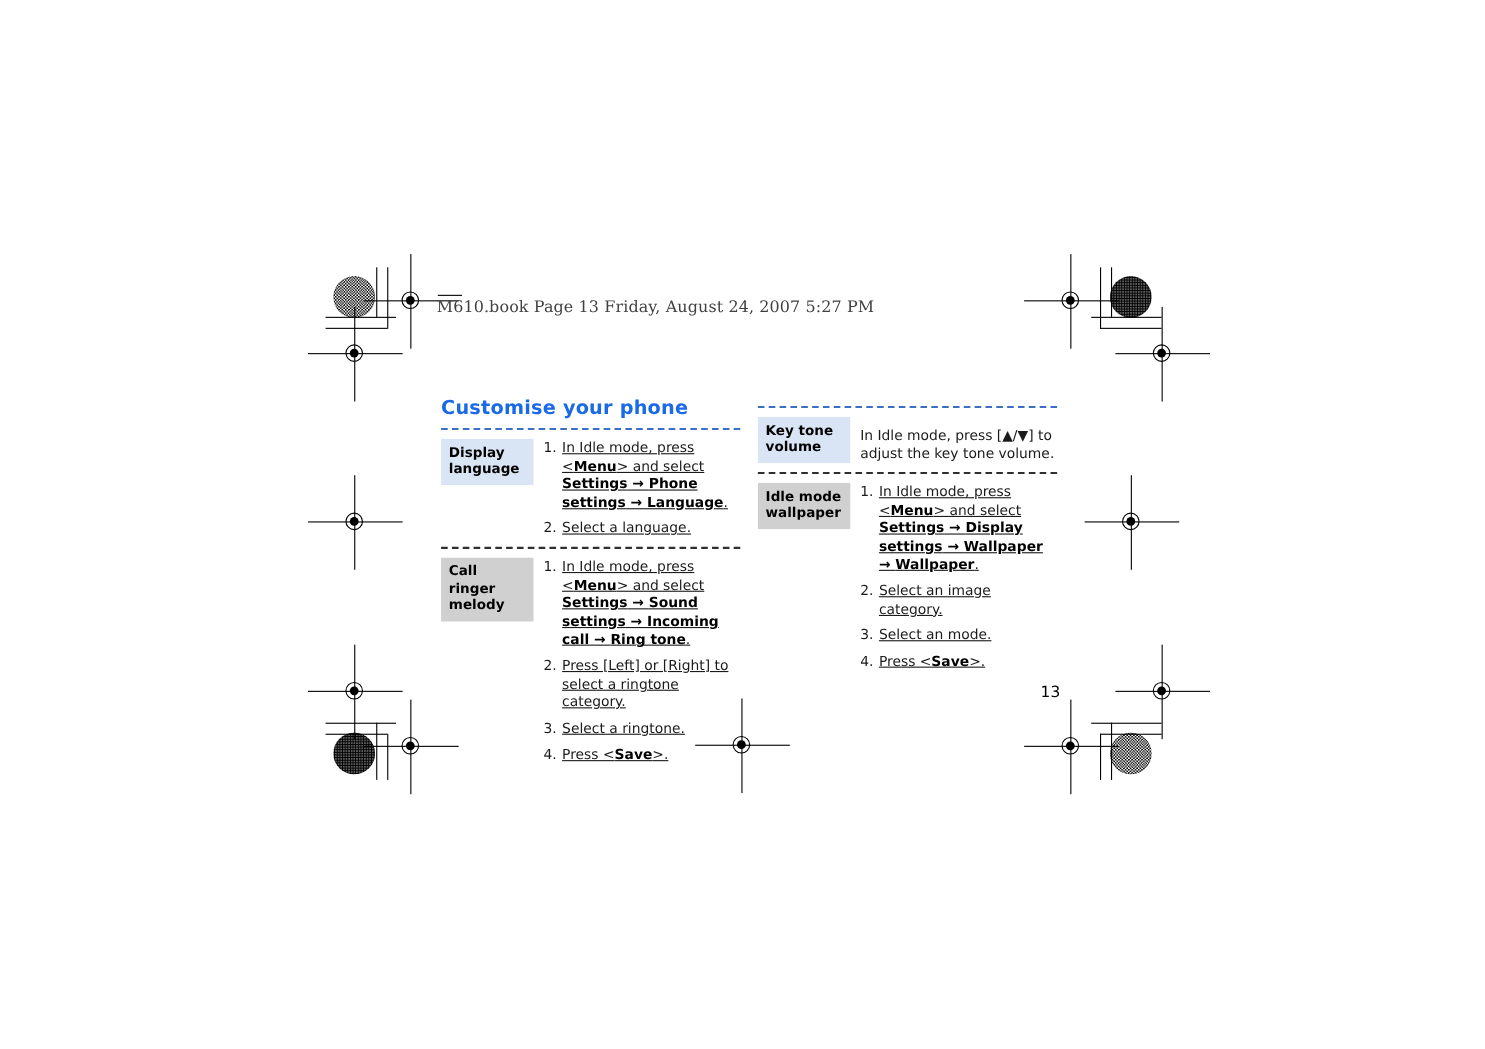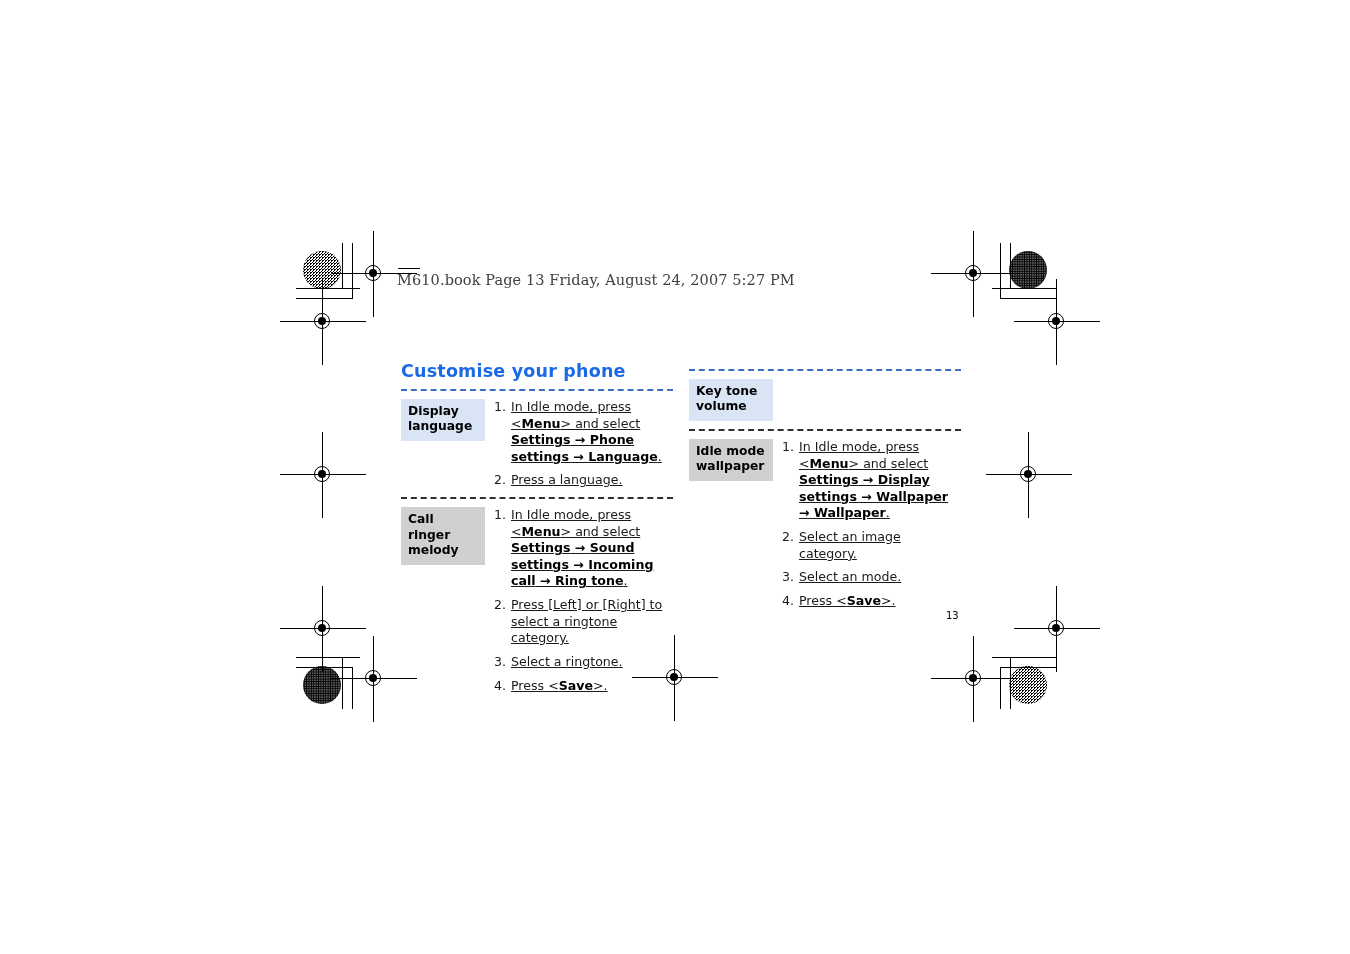--- a/index.html
+++ b/index.html
@@ -171,22 +171,22 @@
     position: absolute;
     left: 0;
     top: 0;
   }
   .plain-body { margin: 0; }
   .arrow { font-weight: normal; }
 
   .page-number {
     position: absolute;
     left: 946px;
-    top: 582px;
-    font-size: 10px;
+    top: 594px;
+    font-size: 14px;
     color: #000;
   }
 </style>
 </head>
 <body>
 
 <div id="page">
 
   <div>
 
@@ -291,41 +291,44 @@
 
     <div class="chapter-title">Customise your phone</div>
 
     <div class="column" id="col-left">
         <div class="divider"></div>
         <div class="entry">
           <div class="entry-label blue">Display language</div>
           <div class="entry-body">
             <ol class="steps">
               <li><span>In Idle mode, press &lt;</span><span style="font-weight: bold; color: rgb(0, 0, 0);">Menu</span><span>&gt; and select </span><span style="font-weight: bold; color: rgb(0, 0, 0);">Settings</span><span class="arrow" style="font-weight: bold; color: rgb(0, 0, 0);"> → </span><span style="font-weight: bold; color: rgb(0, 0, 0);">Phone settings</span><span class="arrow" style="font-weight: bold; color: rgb(0, 0, 0);"> → </span><span style="font-weight: bold; color: rgb(0, 0, 0);">Language</span><span>.</span></li>
-              <li><span>Press a language.</span></li>
+              <li><span>Select a language.</span></li>
             </ol>
           </div>
         </div>
         <div class="divider grey"></div>
         <div class="entry">
           <div class="entry-label">Call ringer melody</div>
           <div class="entry-body">
             <ol class="steps">
               <li><span>In Idle mode, press &lt;</span><span style="font-weight: bold; color: rgb(0, 0, 0);">Menu</span><span>&gt; and select </span><span style="font-weight: bold; color: rgb(0, 0, 0);">Settings</span><span class="arrow" style="font-weight: bold; color: rgb(0, 0, 0);"> → </span><span style="font-weight: bold; color: rgb(0, 0, 0);">Sound settings</span><span class="arrow" style="font-weight: bold; color: rgb(0, 0, 0);"> → </span><span style="font-weight: bold; color: rgb(0, 0, 0);">Incoming call</span><span class="arrow" style="font-weight: bold; color: rgb(0, 0, 0);"> → </span><span style="font-weight: bold; color: rgb(0, 0, 0);">Ring tone</span><span>.</span></li>
               <li><span>Press [Left] or [Right] to select a ringtone category.</span></li>
               <li><span>Select a ringtone.</span></li>
               <li><span>Press &lt;</span><span style="font-weight: bold; color: rgb(0, 0, 0);">Save</span><span>&gt;.</span></li>
             </ol>
           </div>
         </div>
       </div>
     <div class="column" id="col-right">
         <div class="divider"></div>
         <div class="entry">
           <div class="entry-label blue">Key tone volume</div>
+          <div class="entry-body">
+            <p class="plain-body"><span>In Idle mode, press [▲/▼] to adjust the key tone volume.</span></p>
+          </div>
         </div>
         <div class="divider grey"></div>
         <div class="entry">
           <div class="entry-label">Idle mode wallpaper</div>
           <div class="entry-body">
             <ol class="steps">
               <li><span>In Idle mode, press &lt;</span><span style="font-weight: bold; color: rgb(0, 0, 0);">Menu</span><span>&gt; and select </span><span style="font-weight: bold; color: rgb(0, 0, 0);">Settings</span><span class="arrow" style="font-weight: bold; color: rgb(0, 0, 0);"> → </span><span style="font-weight: bold; color: rgb(0, 0, 0);">Display settings</span><span class="arrow" style="font-weight: bold; color: rgb(0, 0, 0);"> → </span><span style="font-weight: bold; color: rgb(0, 0, 0);">Wallpaper</span><span class="arrow" style="font-weight: bold; color: rgb(0, 0, 0);"> → </span><span style="font-weight: bold; color: rgb(0, 0, 0);">Wallpaper</span><span>.</span></li>
               <li><span>Select an image category.</span></li>
               <li><span>Select an mode.</span></li>
               <li><span>Press &lt;</span><span style="font-weight: bold; color: rgb(0, 0, 0);">Save</span><span>&gt;.</span></li>

